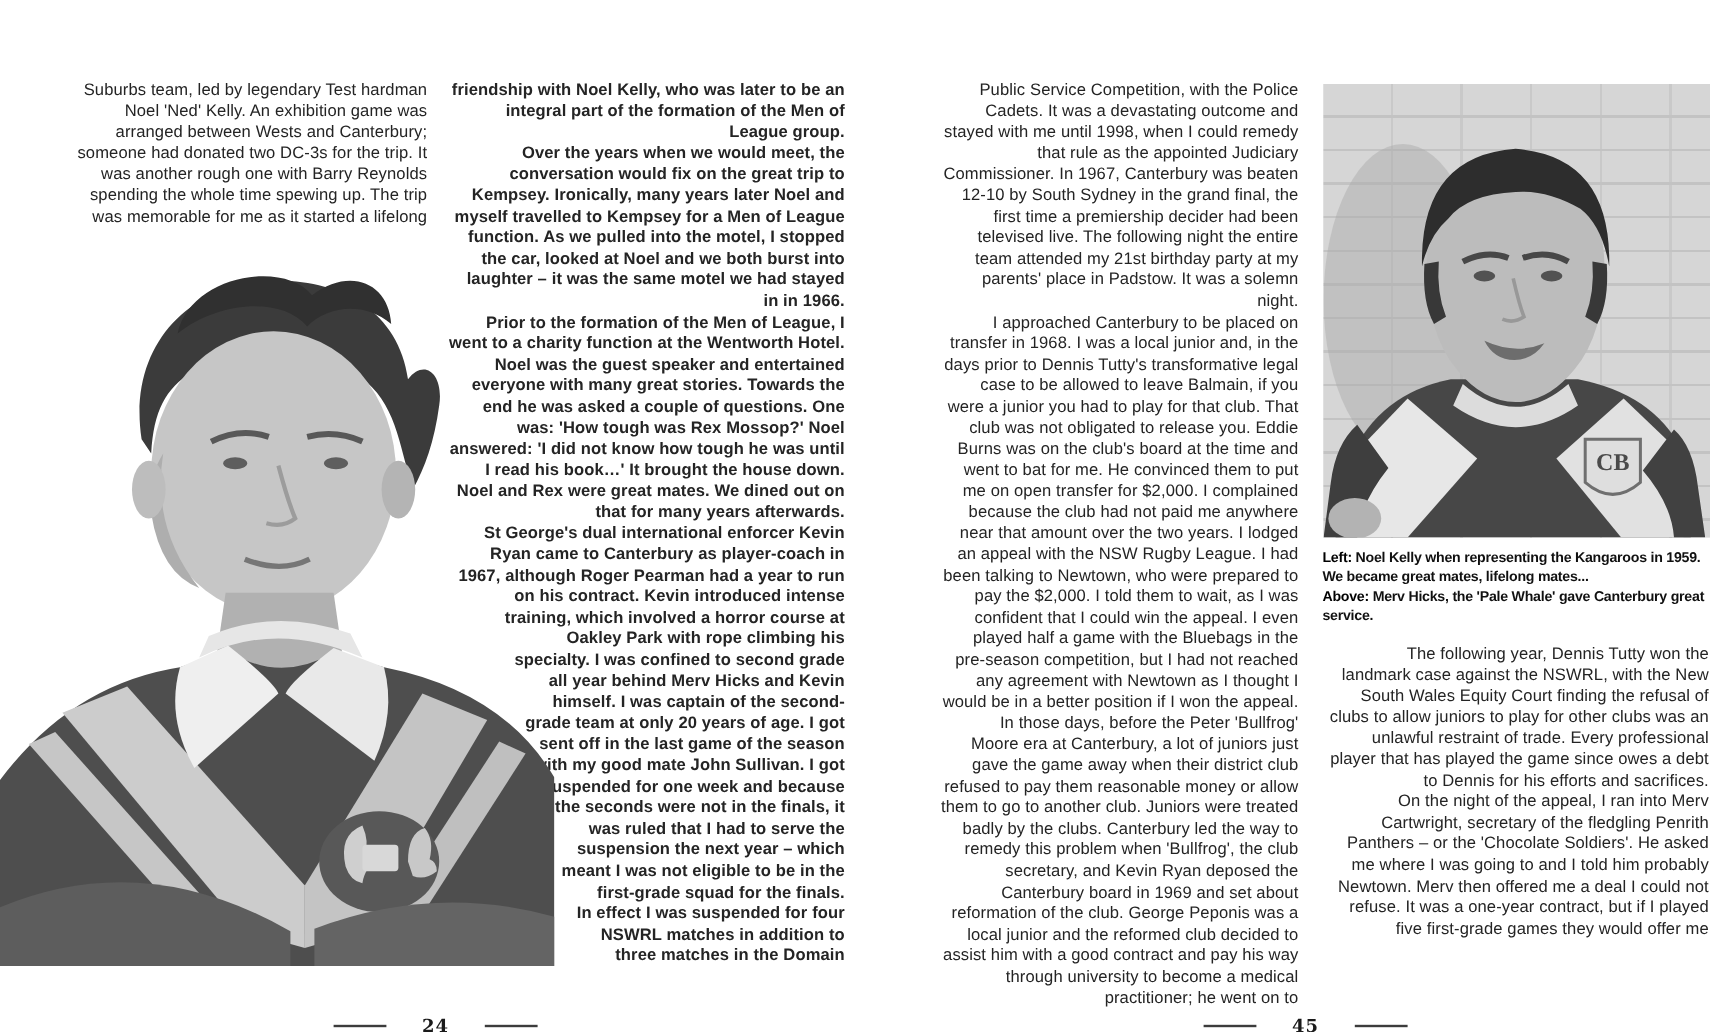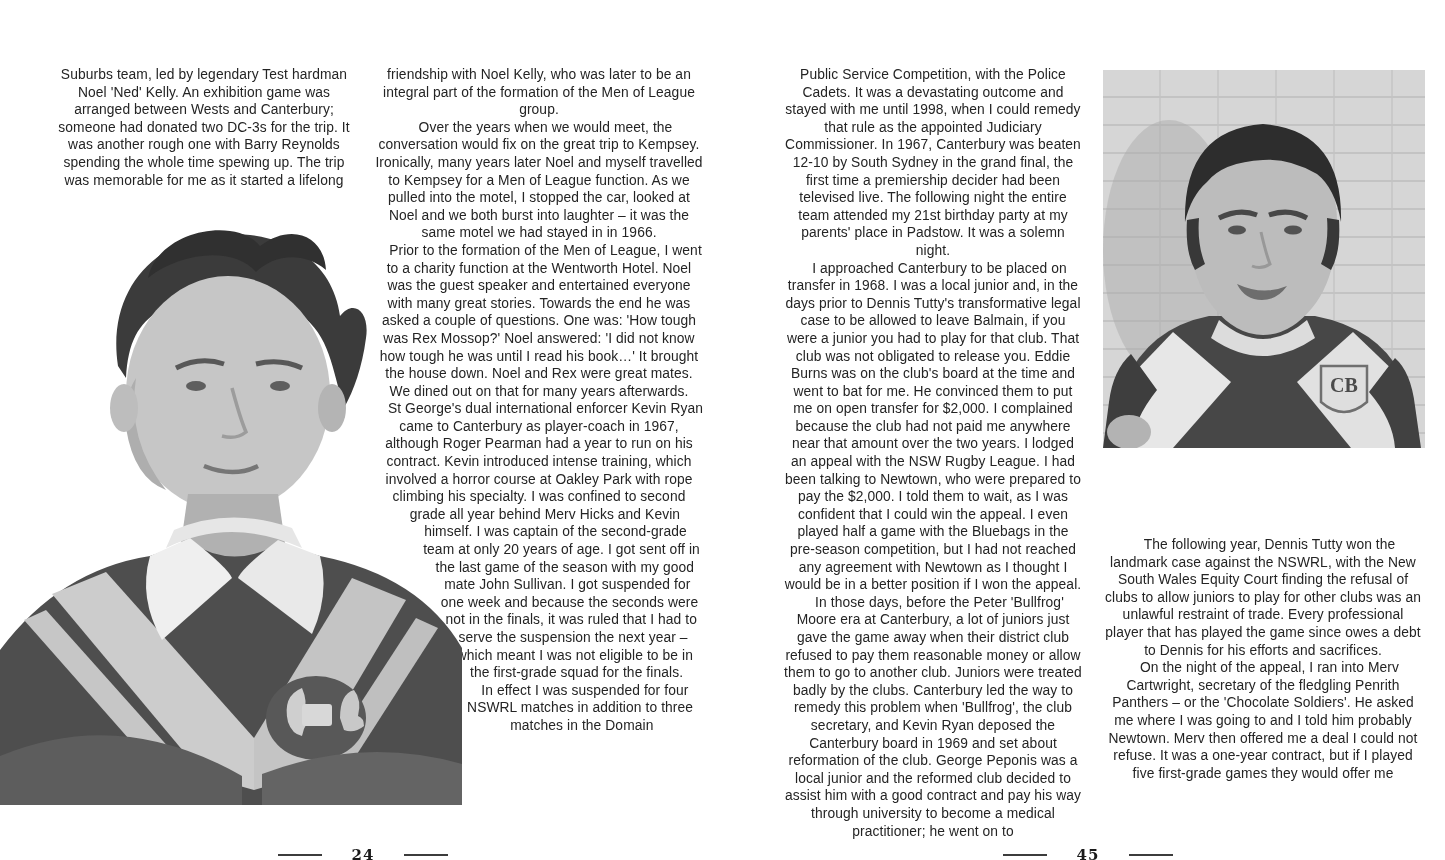--- a/index.html
+++ b/index.html
@@ -1,24 +1,24 @@
 <!DOCTYPE html>
 <html><head>
 <meta charset="utf-8">
 <style>
   html,body{margin:0;padding:0;background:#ffffff;}
   #page{position:relative;width:1445px;height:860px;background:#fff;overflow:hidden;
         font-family:"Liberation Sans",sans-serif;color:#1f1f1f;}
   .col{position:absolute;font-size:13.8px;line-height:17.6px;color:#242424;
-       text-align:center;letter-spacing:0.1px;}
+       text-align:right;letter-spacing:0.1px;}
   .col p{margin:0;text-indent:13px;}
   .col p.cont{text-indent:0;}
   
   #l-col1{left:52px;top:66px;width:304px;}
-  #l-col2{left:374px;top:66px;width:330px;min-height:748px;}
+  #l-col2{left:374px;top:66px;width:330px;min-height:748px;font-weight:bold;}
   
   #wrapShape{float:left;width:112px;height:748px;
      shape-outside:polygon(0 0,0 450px,24px 465px,42px 485px,50px 505px,56px 525px,
         62px 550px,68px 580px,74px 610px,80px 640px,86px 670px,92px 700px,98px 748px,0 748px);}
   
   #r-col1{left:784px;top:66px;width:298px;}
   #r-col2{left:1102px;top:536px;width:322px;}
   
   #photo-left{position:absolute;left:0;top:216px;width:462px;height:589px;}
   #photo-right{position:absolute;left:1103px;top:70px;width:322px;height:378px;
@@ -133,20 +133,24 @@
       <path d="M134,214 q26,12 50,2 q-10,14 -25,14 q-17,0 -25,-16 Z" fill="#6d6d6d"></path>
 
       <g>
         <path d="M218,296 h46 v36 q-23,20 -46,0 Z" fill="#dedede" stroke="#6f6f6f" stroke-width="2.5"></path>
         <text x="241" y="322" text-anchor="middle" font-family="Liberation Serif, serif" font-size="20" font-weight="bold" fill="#4a4a4a">CB</text>
       </g>
       <ellipse cx="26" cy="362" rx="22" ry="17" fill="#b3b3b3"></ellipse>
     </svg>
   </div>
 
+  <div id="caption">
+    <p><span class="cap-label">Left:</span><span> Noel Kelly when representing the Kangaroos in 1959. We became great mates, lifelong mates...</span></p>
+    <p><span class="cap-label">Above:</span><span> Merv Hicks, the 'Pale Whale' gave Canterbury great service.</span></p>
+  </div>
 
   <div id="r-col2" class="col">
     <p>The following year, Dennis Tutty won the landmark case against the NSWRL, with the New South Wales Equity Court finding the refusal of clubs to allow juniors to play for other clubs was an unlawful restraint of trade. Every professional player that has played the game since owes a debt to Dennis for his efforts and sacrifices.</p>
     <p>On the night of the appeal, I ran into Merv Cartwright, secretary of the fledgling Penrith Panthers – or the 'Chocolate Soldiers'. He asked me where I was going to and I told him probably Newtown. Merv then offered me a deal I could not refuse. It was a one-year contract, but if I played five first-grade games they would offer me</p>
   </div>
 
   <div id="foot-left" class="pagefoot">
     <span class="rule"></span>
     <span class="num">24</span>
     <span class="rule"></span>

